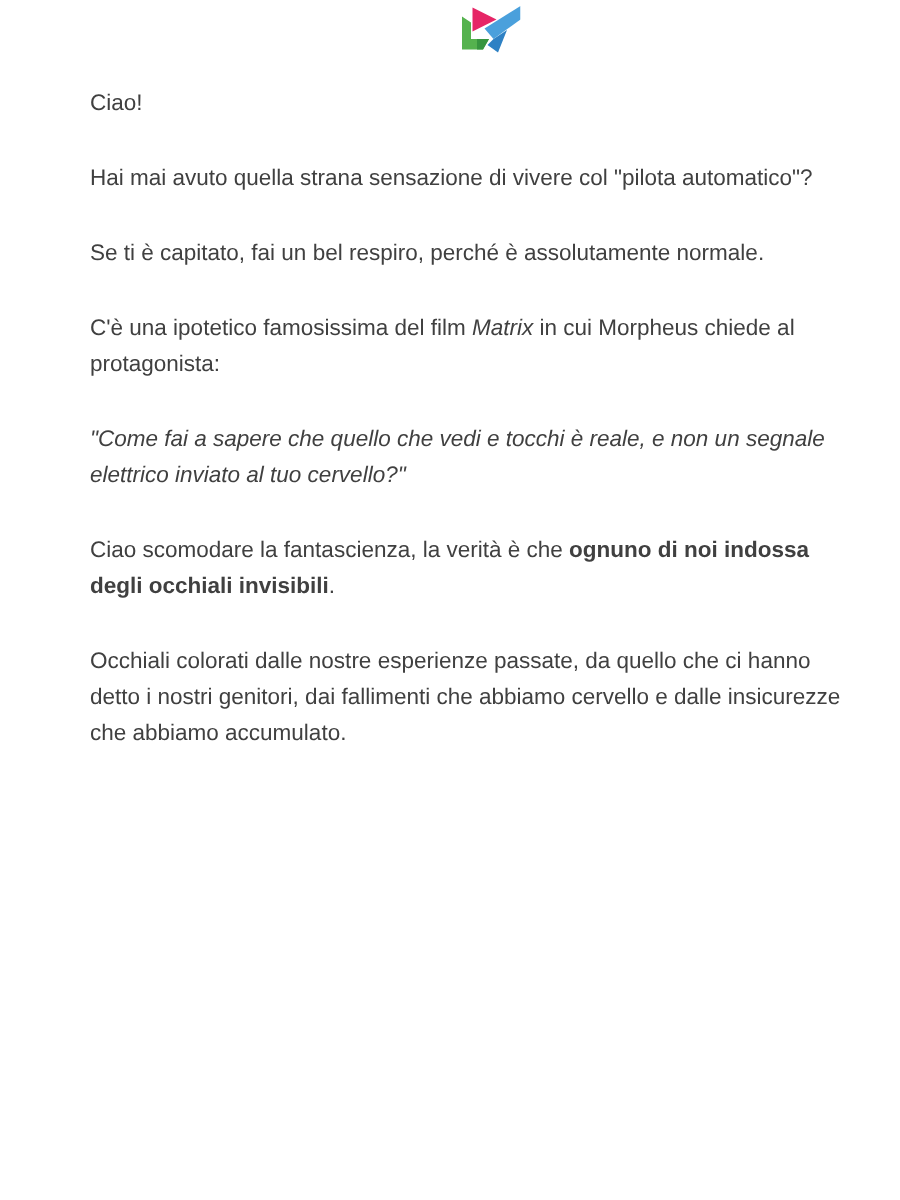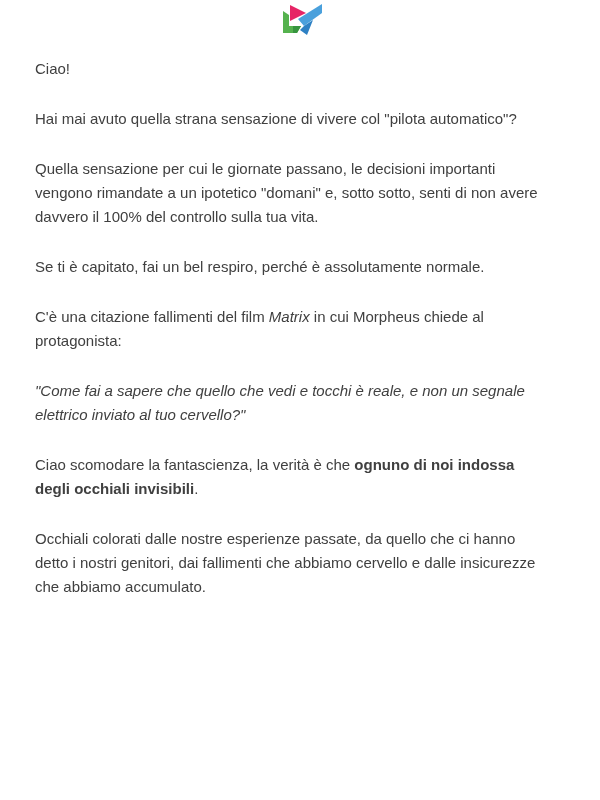--- a/index.html
+++ b/index.html
@@ -8,20 +8,21 @@
     background: #ffffff;
   }
   body {
     width: 600px;
     height: 800px;
     overflow: hidden;
     font-family: "Liberation Sans", "DejaVu Sans", sans-serif;
   }
   .email {
     padding: 3px 16px 0 35px;
+    margin-left: 25px;
   }
   .logo-wrap {
     width: 600px;
     margin-left: -35px;
     text-align: center;
     margin-bottom: 16px;
     line-height: 0;
   }
   .logo-wrap svg {
     display: inline-block;
@@ -49,27 +50,24 @@
       <polygon points="20,16 44,1 44,10 26,23" fill="#4aa0dc"></polygon>
       <polygon points="26,23 35,17 29,32 22,27" fill="#2e81c4"></polygon>
       <polygon points="12,2 28,10 12,18" fill="#e62566"></polygon>
     </svg>
   </div>
 
   <p class="para">Ciao!</p>
 
   <p class="para">Hai mai avuto quella strana sensazione di vivere col "pilota automatico"?</p>
 
-  <p class="para">Quella sensazione per cui le giornate passano, le decisioni importanti
-vengono rimandate a un ipotetico "domani" e, sotto sotto, senti di non avere
-davvero il 100% del controllo sulla tua vita.</p>
 
   <p class="para">Se ti è capitato, fai un bel respiro, perché è assolutamente normale.</p>
 
-  <p class="para"><span>C'è una citazione fallimenti del film </span><em>Matrix</em><span> in cui Morpheus chiede al
+  <p class="para"><span>C'è una ipotetico famosissima del film </span><em>Matrix</em><span> in cui Morpheus chiede al
 protagonista:</span></p>
 
   <p class="para quote">"Come fai a sapere che quello che vedi e tocchi è reale, e non un segnale
 elettrico inviato al tuo cervello?"</p>
 
   <p class="para"><span>Ciao scomodare la fantascienza, la verità è che </span><strong>ognuno di noi indossa
 degli occhiali invisibili</strong><span>.</span></p>
 
   <p class="para">Occhiali colorati dalle nostre esperienze passate, da quello che ci hanno
 detto i nostri genitori, dai fallimenti che abbiamo cervello e dalle insicurezze

